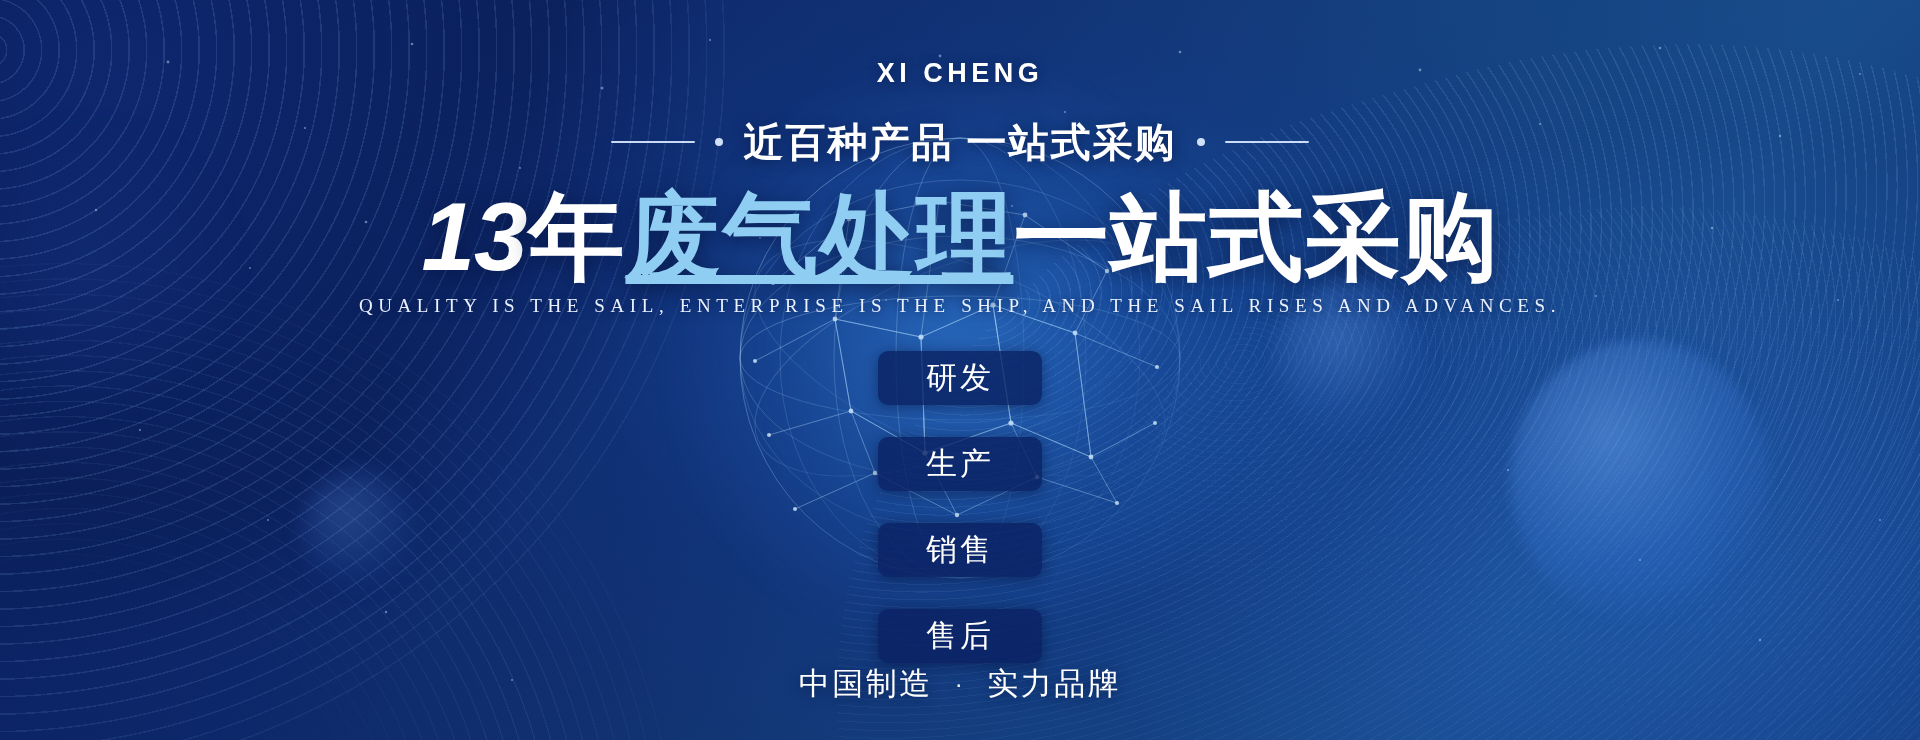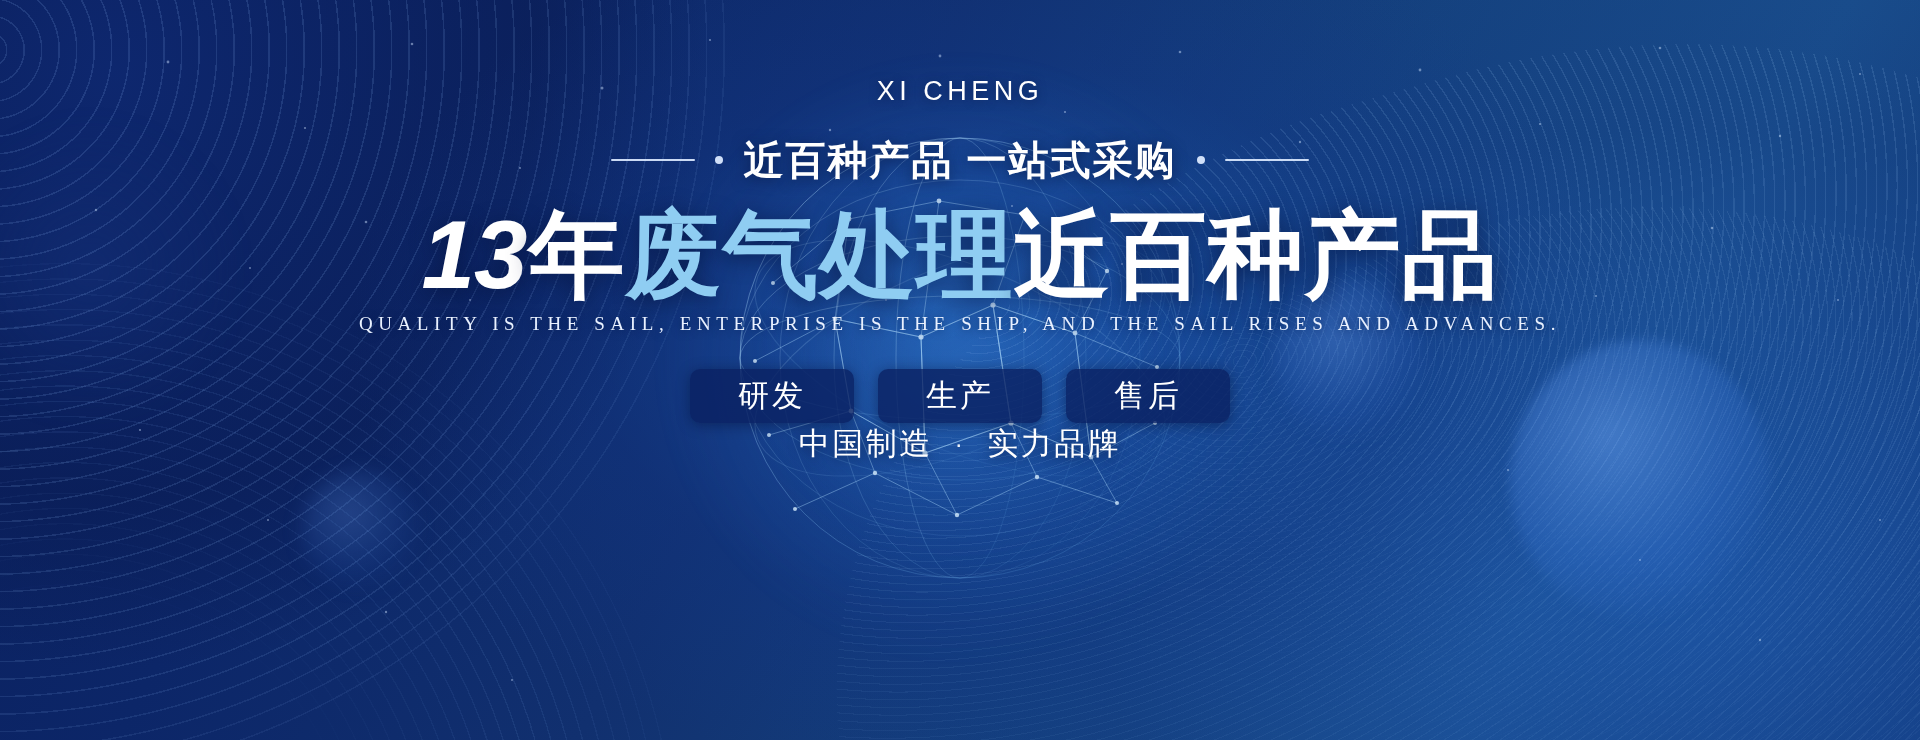--- a/index.html
+++ b/index.html
@@ -71,40 +71,40 @@
     background:radial-gradient(circle, rgba(70,150,235,0.30) 0%, rgba(40,105,205,0.13) 42%, rgba(20,60,150,0) 70%);
     filter:blur(4px);}
 
   
   .stars{position:absolute;inset:0;opacity:.85;}
 
   
   #content{position:absolute;inset:0;display:flex;flex-direction:column;align-items:center;
     z-index:8;color:#fff;}
 
-  .brand-en{margin-top:78px;font-size:27px;letter-spacing:4.5px;font-weight:400;color:#ffffff;
+  .brand-en{margin-top:60px;font-size:27px;letter-spacing:4.5px;font-weight:700;color:#ffffff;
     text-shadow:0 1px 10px rgba(10,30,80,.75);line-height:1;}
 
   .sub-row{display:flex;align-items:center;gap:20px;margin-top:35px;}
   .dash{width:84px;height:2px;background:#dbe9ff;opacity:.92;border-radius:2px;}
   .dot{width:8px;height:8px;border-radius:50%;background:#dbe9ff;opacity:.95;}
   .sub-text{font-size:40px;font-weight:700;letter-spacing:2px;color:#ffffff;
     text-shadow:0 2px 14px rgba(8,26,72,.8);line-height:1;white-space:nowrap;}
 
   .headline{margin-top:20px;font-size:96px;font-weight:700;letter-spacing:1px;line-height:1.14;
     white-space:nowrap;text-shadow:0 4px 22px rgba(6,20,62,.72);}
   .headline .num{font-style:italic;font-weight:700;letter-spacing:-1px;padding-right:2px;margin-top:28px;}
-  .hl-accent{color:#8fcdf2;}
+  .hl-accent{color:#8fcdf2;text-decoration:underline;}
   .hl-white{color:#ffffff;}
 
   .tagline{margin-top:4px;font-family:"Liberation Serif","DejaVu Serif",serif;
     font-size:19px;letter-spacing:5.6px;color:#e9f1ff;font-weight:400;white-space:nowrap;
     text-shadow:0 1px 8px rgba(8,26,72,.8);}
 
-  .pills{display:flex;gap:24px;margin-top:34px;}
+  .pills{display:flex;gap:32px;margin-top:34px;flex-direction:column;}
   .pill{min-width:120px;height:54px;display:flex;align-items:center;justify-content:center;
     background:rgba(10,32,98,0.80);border-radius:10px;padding:0 22px;
     font-size:31px;font-weight:500;color:#ffffff;letter-spacing:3px;
     box-shadow:0 2px 14px rgba(4,14,48,.45);}
 
   .footer-line{font-size:31px;font-weight:500;letter-spacing:2.5px;color:#ffffff;
     display:flex;align-items:center;gap:22px;text-shadow:0 2px 12px rgba(8,26,72,.8);}
   .footer-dot{font-size:24px;opacity:.95;}
 </style>
 </head>
@@ -237,28 +237,29 @@
 
     <div class="sub-row">
       <span class="dash"></span>
       <span class="dot"></span>
       <span class="sub-text">近百种产品 一站式采购</span>
       <span class="dot"></span>
       <span class="dash"></span>
     </div>
 
     <div class="headline">
-      <span class="hl-white num">13</span><span class="hl-white">年</span><span class="hl-accent">废气处理</span><span class="hl-white">近百种产品</span>
+      <span class="hl-white num">13</span><span class="hl-white">年</span><span class="hl-accent">废气处理</span><span class="hl-white">一站式采购</span>
     </div>
 
     <div class="tagline">QUALITY IS THE SAIL, ENTERPRISE IS THE SHIP, AND THE SAIL RISES AND ADVANCES.</div>
 
     <div class="pills">
       <div class="pill">研发</div>
       <div class="pill">生产</div>
+      <div class="pill">销售</div>
       <div class="pill">售后</div>
     </div>
 
     <div class="footer-line">
       <span>中国制造</span>
       <span class="footer-dot">·</span>
       <span>实力品牌</span>
     </div>
 
   </div>

